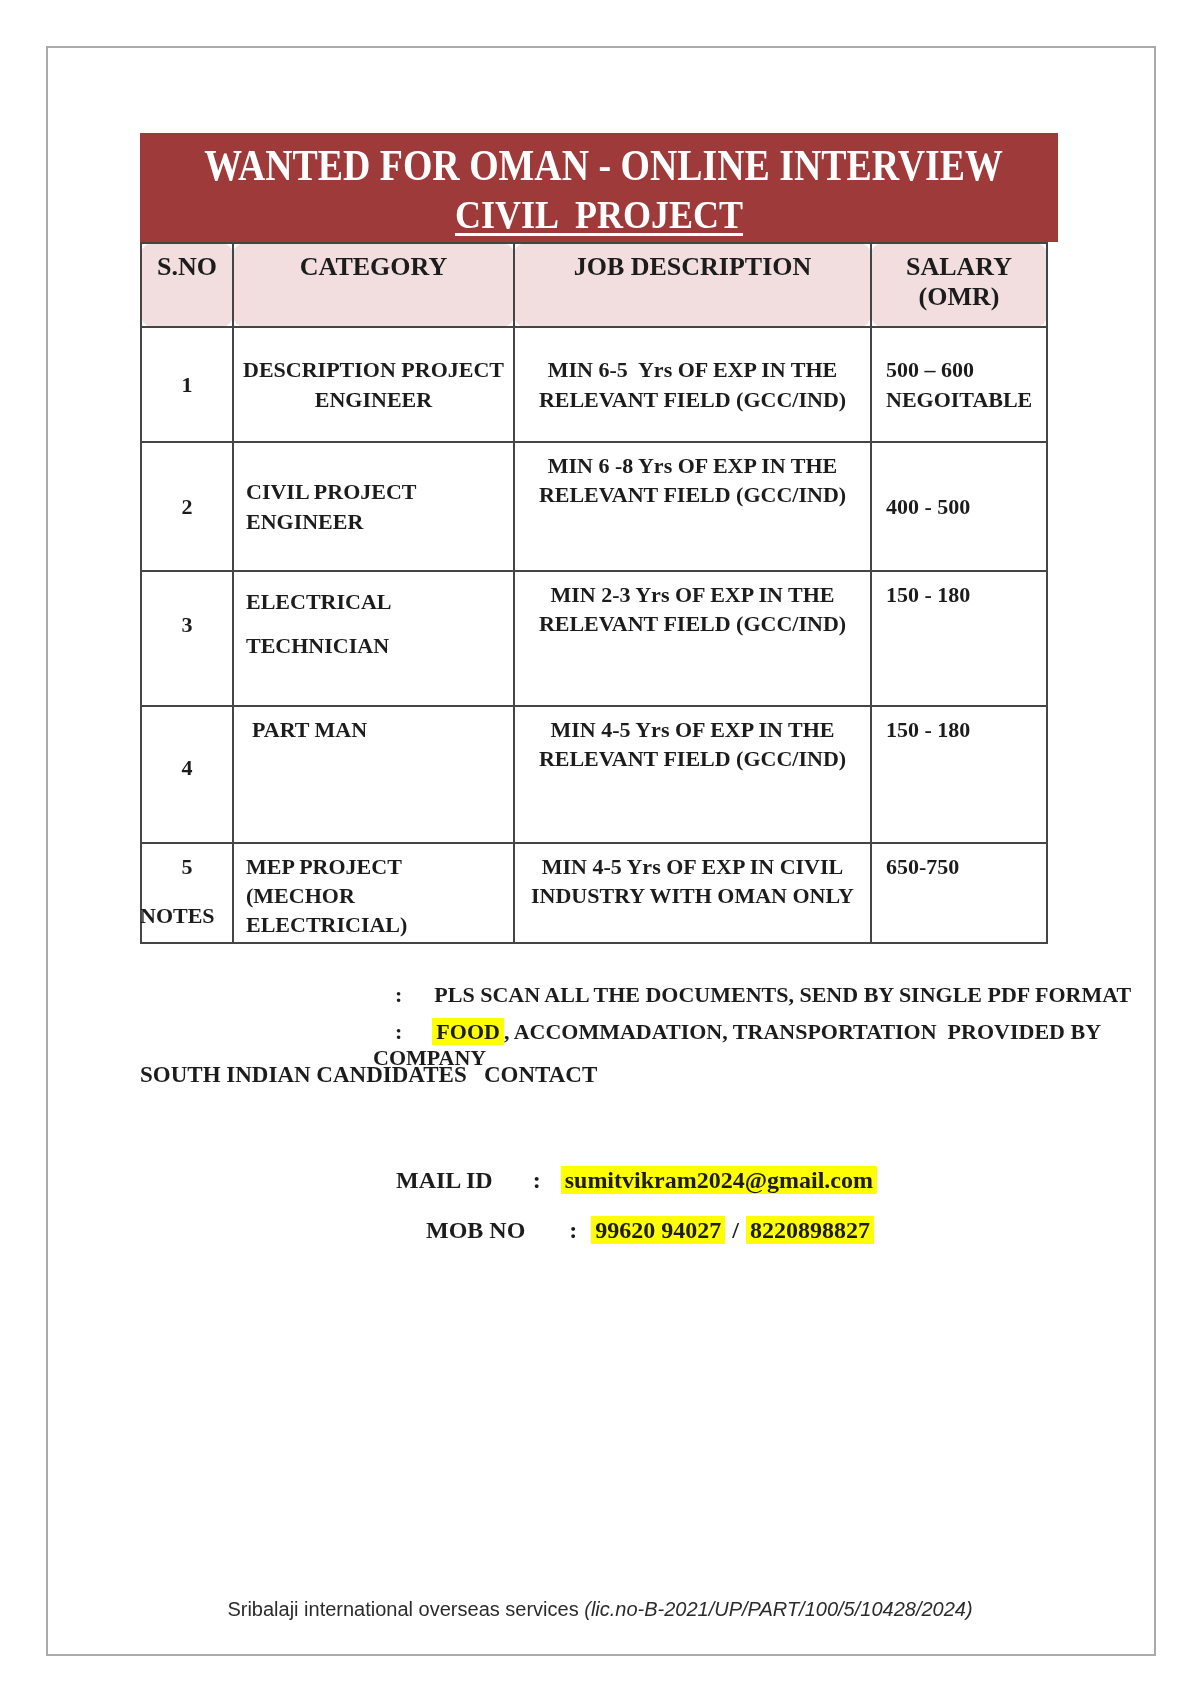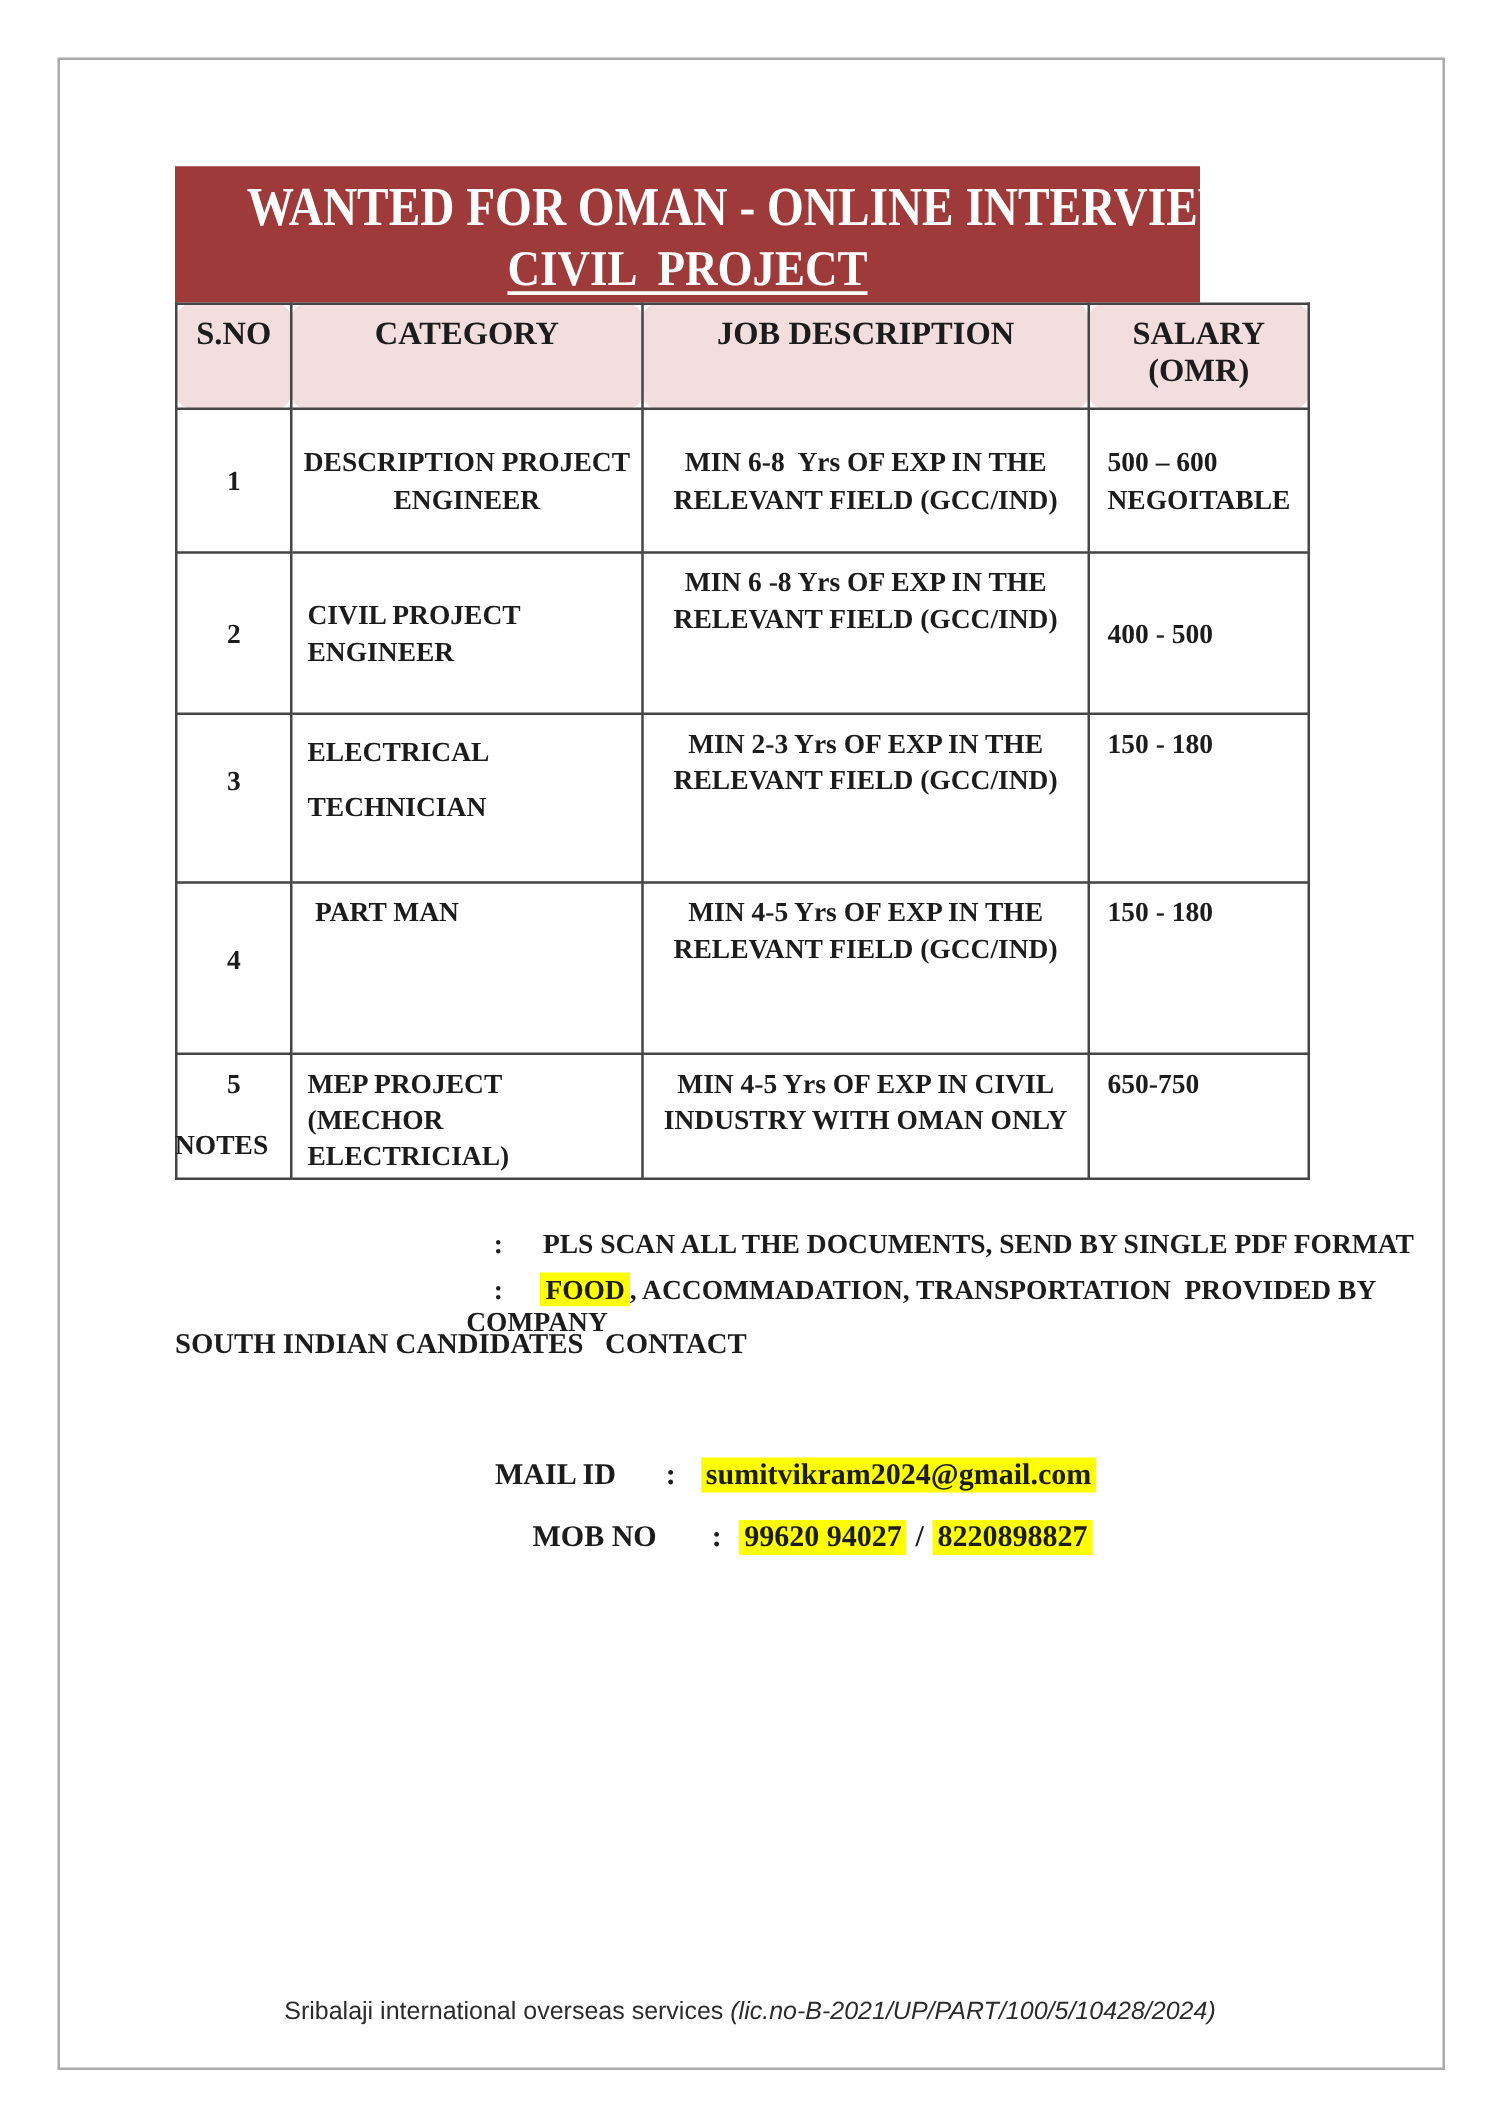--- a/index.html
+++ b/index.html
@@ -12,21 +12,21 @@
     overflow: hidden;
   }
   .page-frame {
     position: absolute; left: 46px; top: 46px;
     width: 1106px; height: 1606px;
     border: 2px solid #aaaaaa;
   }
   
   .banner {
     position: absolute; left: 140px; top: 133px;
-    width: 820px; height: 109px;
+    width: 918px; height: 109px;
     background: #9e3a3a; color: #ffffff;
     text-align: center;
   }
   .banner-line1 {
     margin-top: 7px;
     font-size: 44px; font-weight: bold;
     transform: scaleX(0.86);
     white-space: pre;
   }
   .banner-line2 {
@@ -143,21 +143,21 @@
         <th>CATEGORY</th>
         <th>JOB DESCRIPTION</th>
         <th>SALARY (OMR)</th>
       </tr>
     </thead>
     <tbody>
       <tr class="r1">
         <td class="sno va-mid">1</td>
         <td class="cat-center va-mid">DESCRIPTION PROJECT
 ENGINEER</td>
-        <td class="jobdesc va-mid">MIN 6-8  Yrs OF EXP IN THE
+        <td class="jobdesc va-mid">MIN 6-5  Yrs OF EXP IN THE
 RELEVANT FIELD (GCC/IND)</td>
         <td class="salary va-mid">500 – 600
 NEGOITABLE</td>
       </tr>
       <tr class="r2">
         <td class="sno va-mid">2</td>
         <td class="cat-left va-mid">CIVIL PROJECT
 ENGINEER</td>
         <td class="jobdesc va-top">MIN 6 -8 Yrs OF EXP IN THE
 RELEVANT FIELD (GCC/IND)</td>

